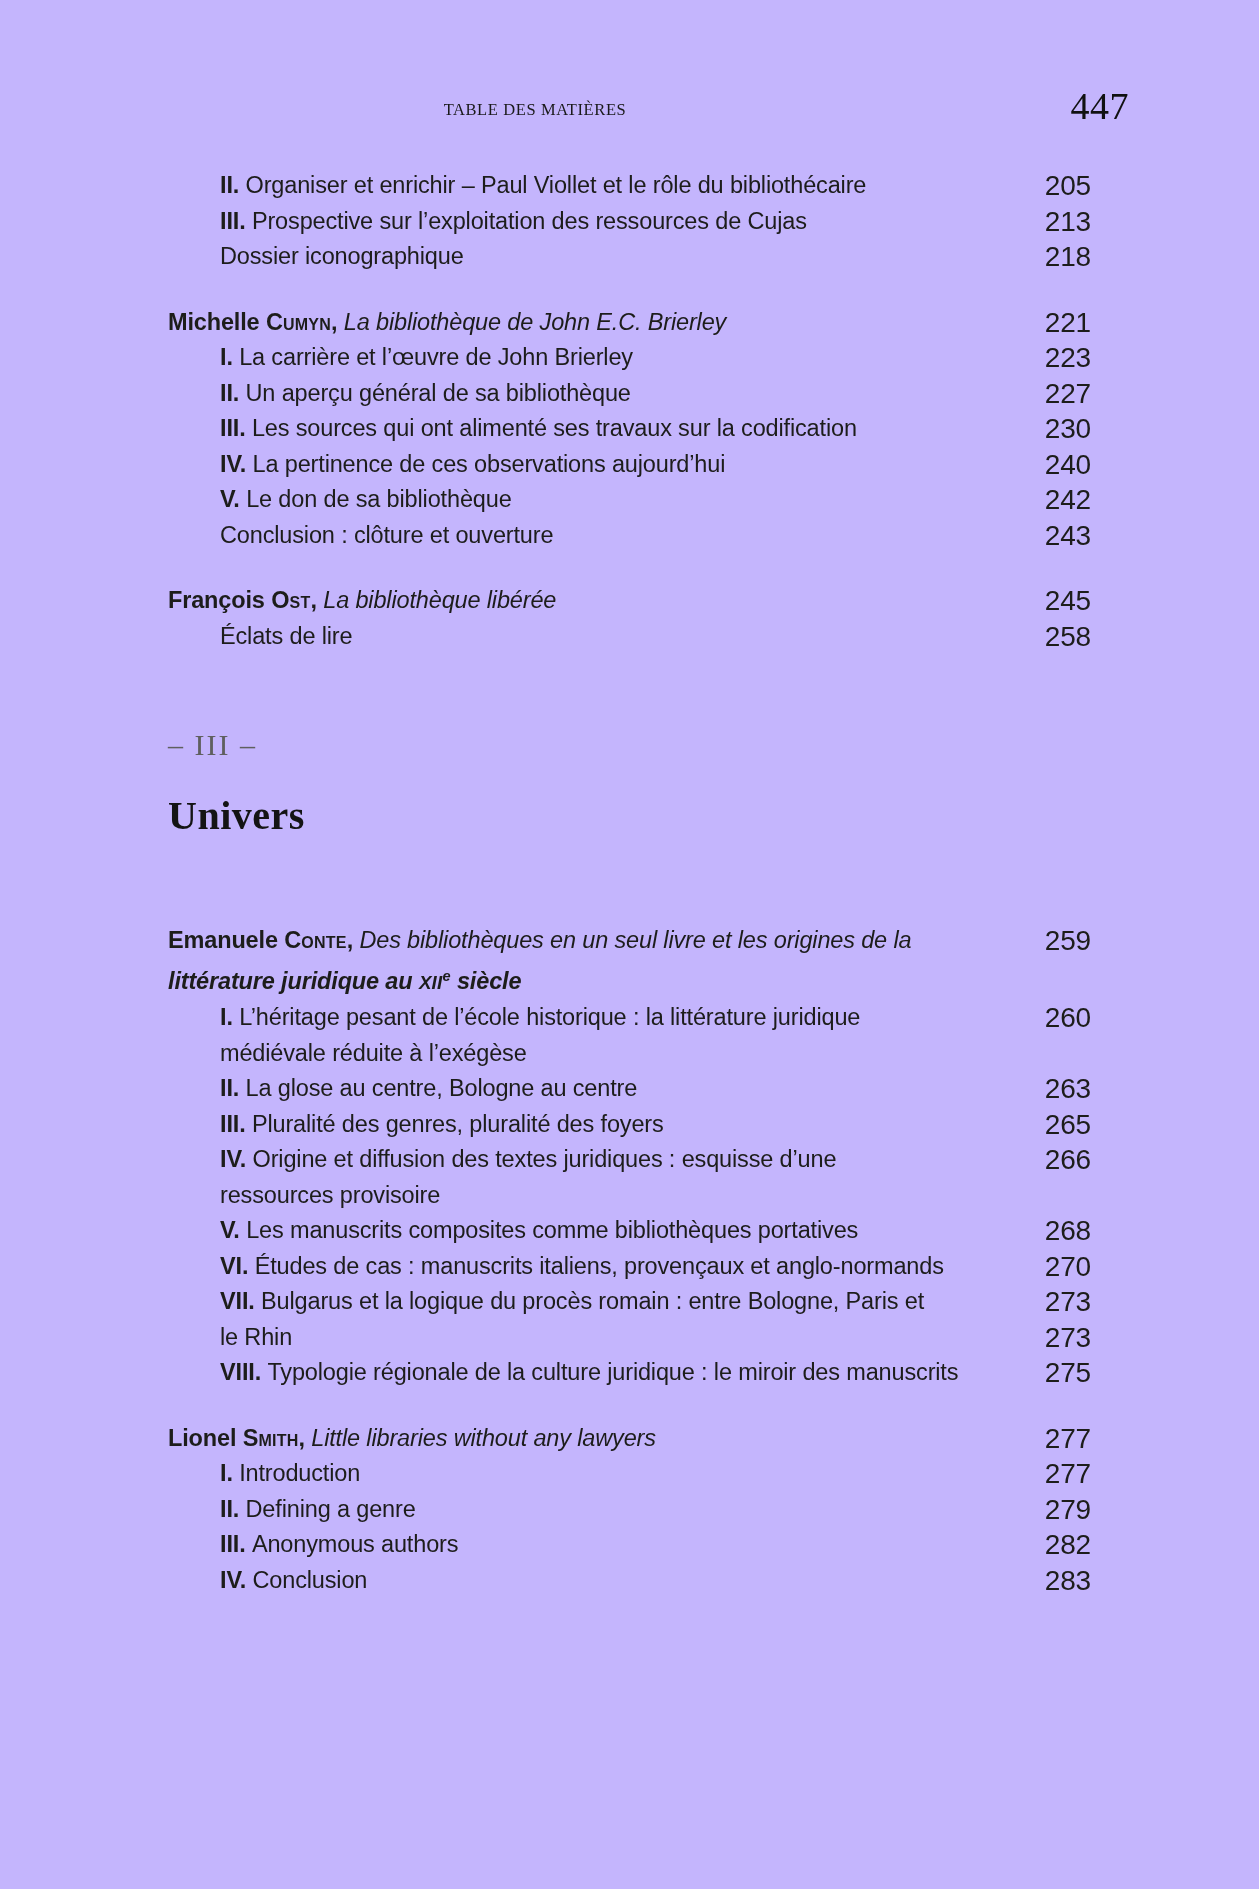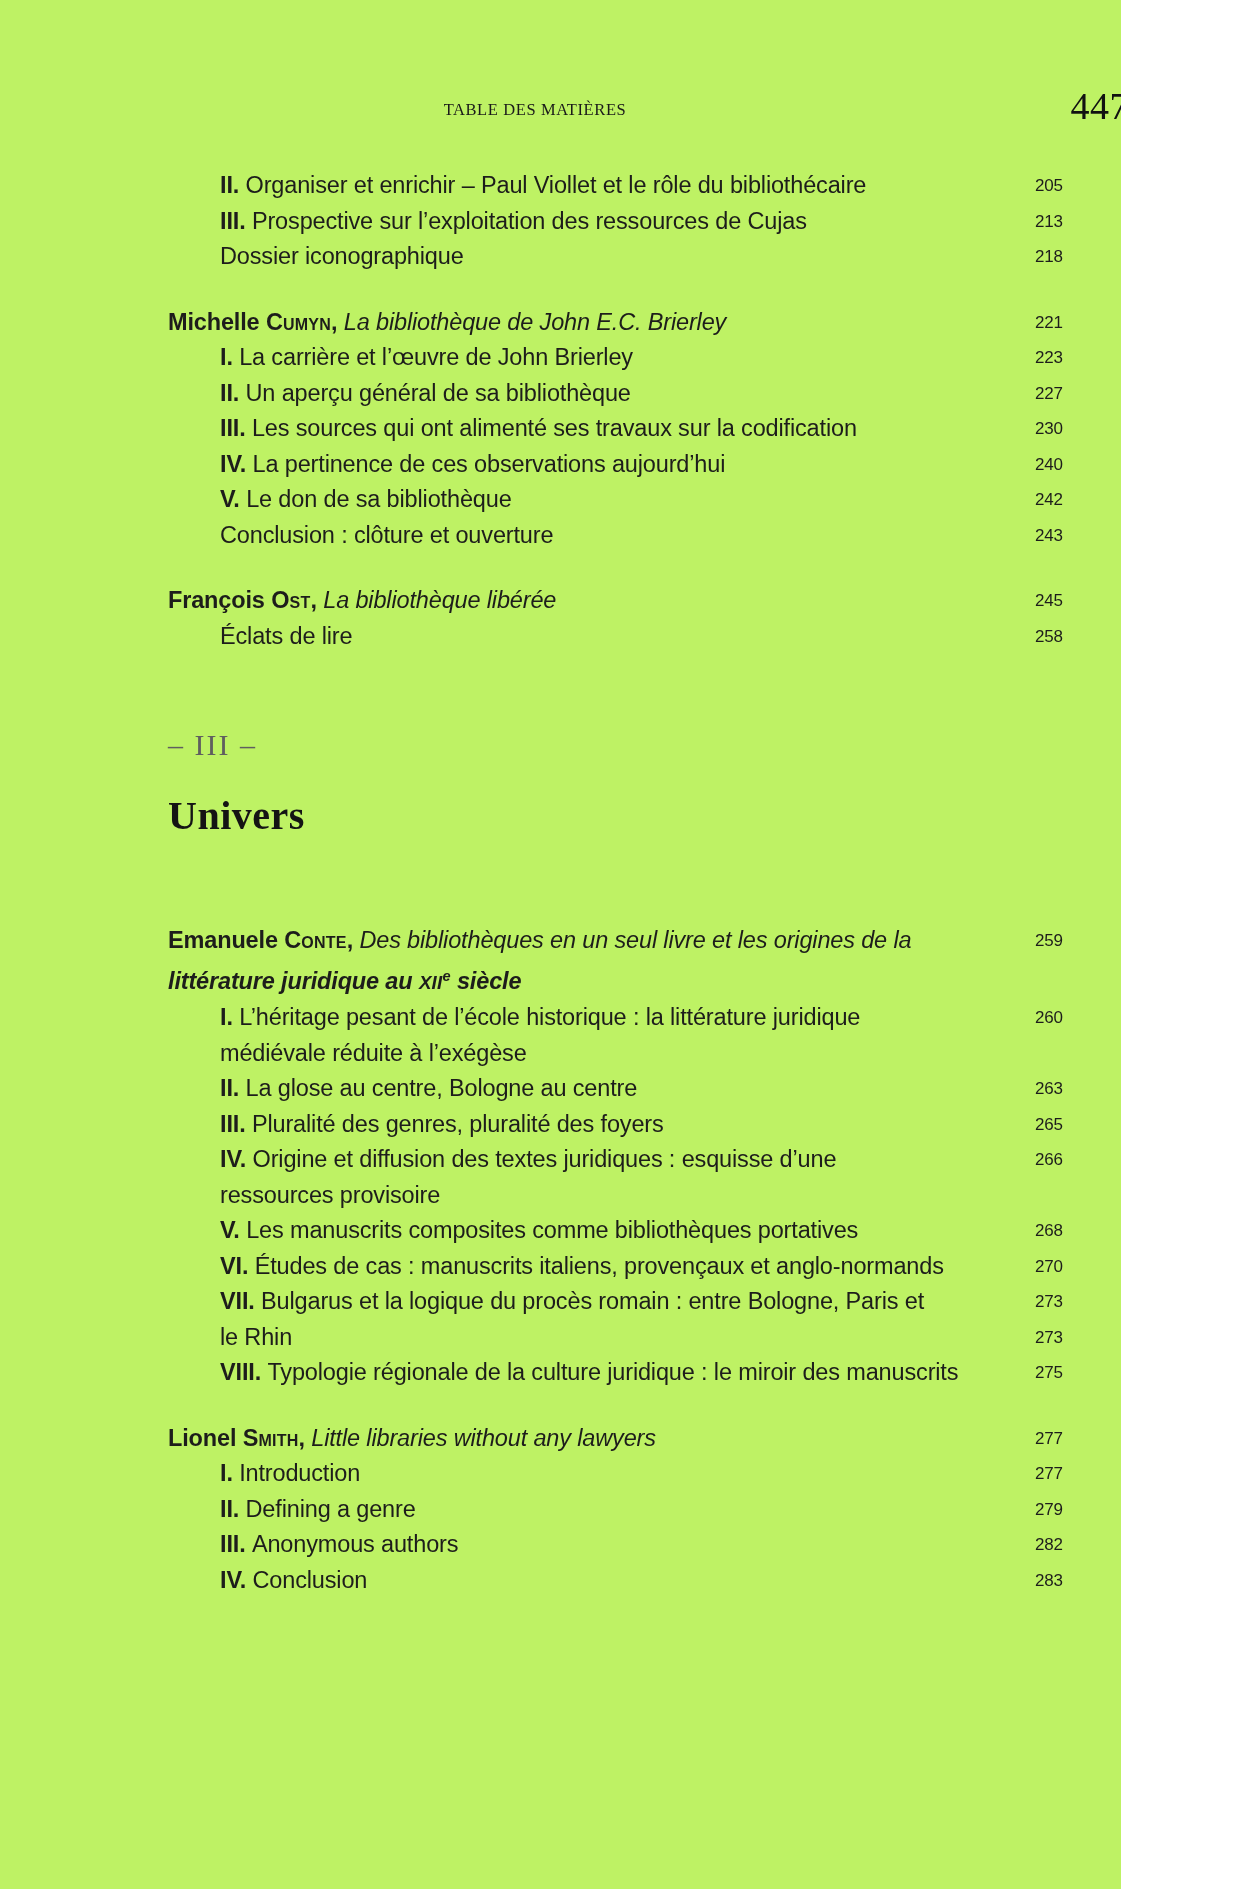--- a/index.html
+++ b/index.html
@@ -2,23 +2,23 @@
 <html><head>
 <meta charset="utf-8">
 <style>
   html, body {
     margin: 0;
     padding: 0;
     background: #ffffff;
   }
   .page {
     position: relative;
-    width: 1121px;
+    width: 1259px;
     height: 1889px;
-    background: #bef264;
+    background: #c4b5fd;
     font-family: "Liberation Sans", sans-serif;
     color: #1a1a1a;
     overflow: hidden;
   }
 
   
   .runhead {
     position: absolute;
     top: 100px;
     left: 0;
@@ -69,22 +69,22 @@
   .row .txt {
     display: block;
     padding-right: 108px;
     font-stretch: condensed;
   }
   .row .folio {
     position: absolute;
     right: 0;
     top: 0;
     width: 56px;
-    text-align: left;
-    font-size: 17px;
+    text-align: right;
+    font-size: 28px;
     line-height: 35.5px;
     color: #1d1d1b;
     font-stretch: condensed;
   }
 
   
   .lvl-author .txt { padding-left: 0; font-weight: 700; }
   .lvl-author .txt .ttl { font-weight: 400; font-style: italic; }
   .lvl-author .txt .sc {
     font-variant: small-caps;

